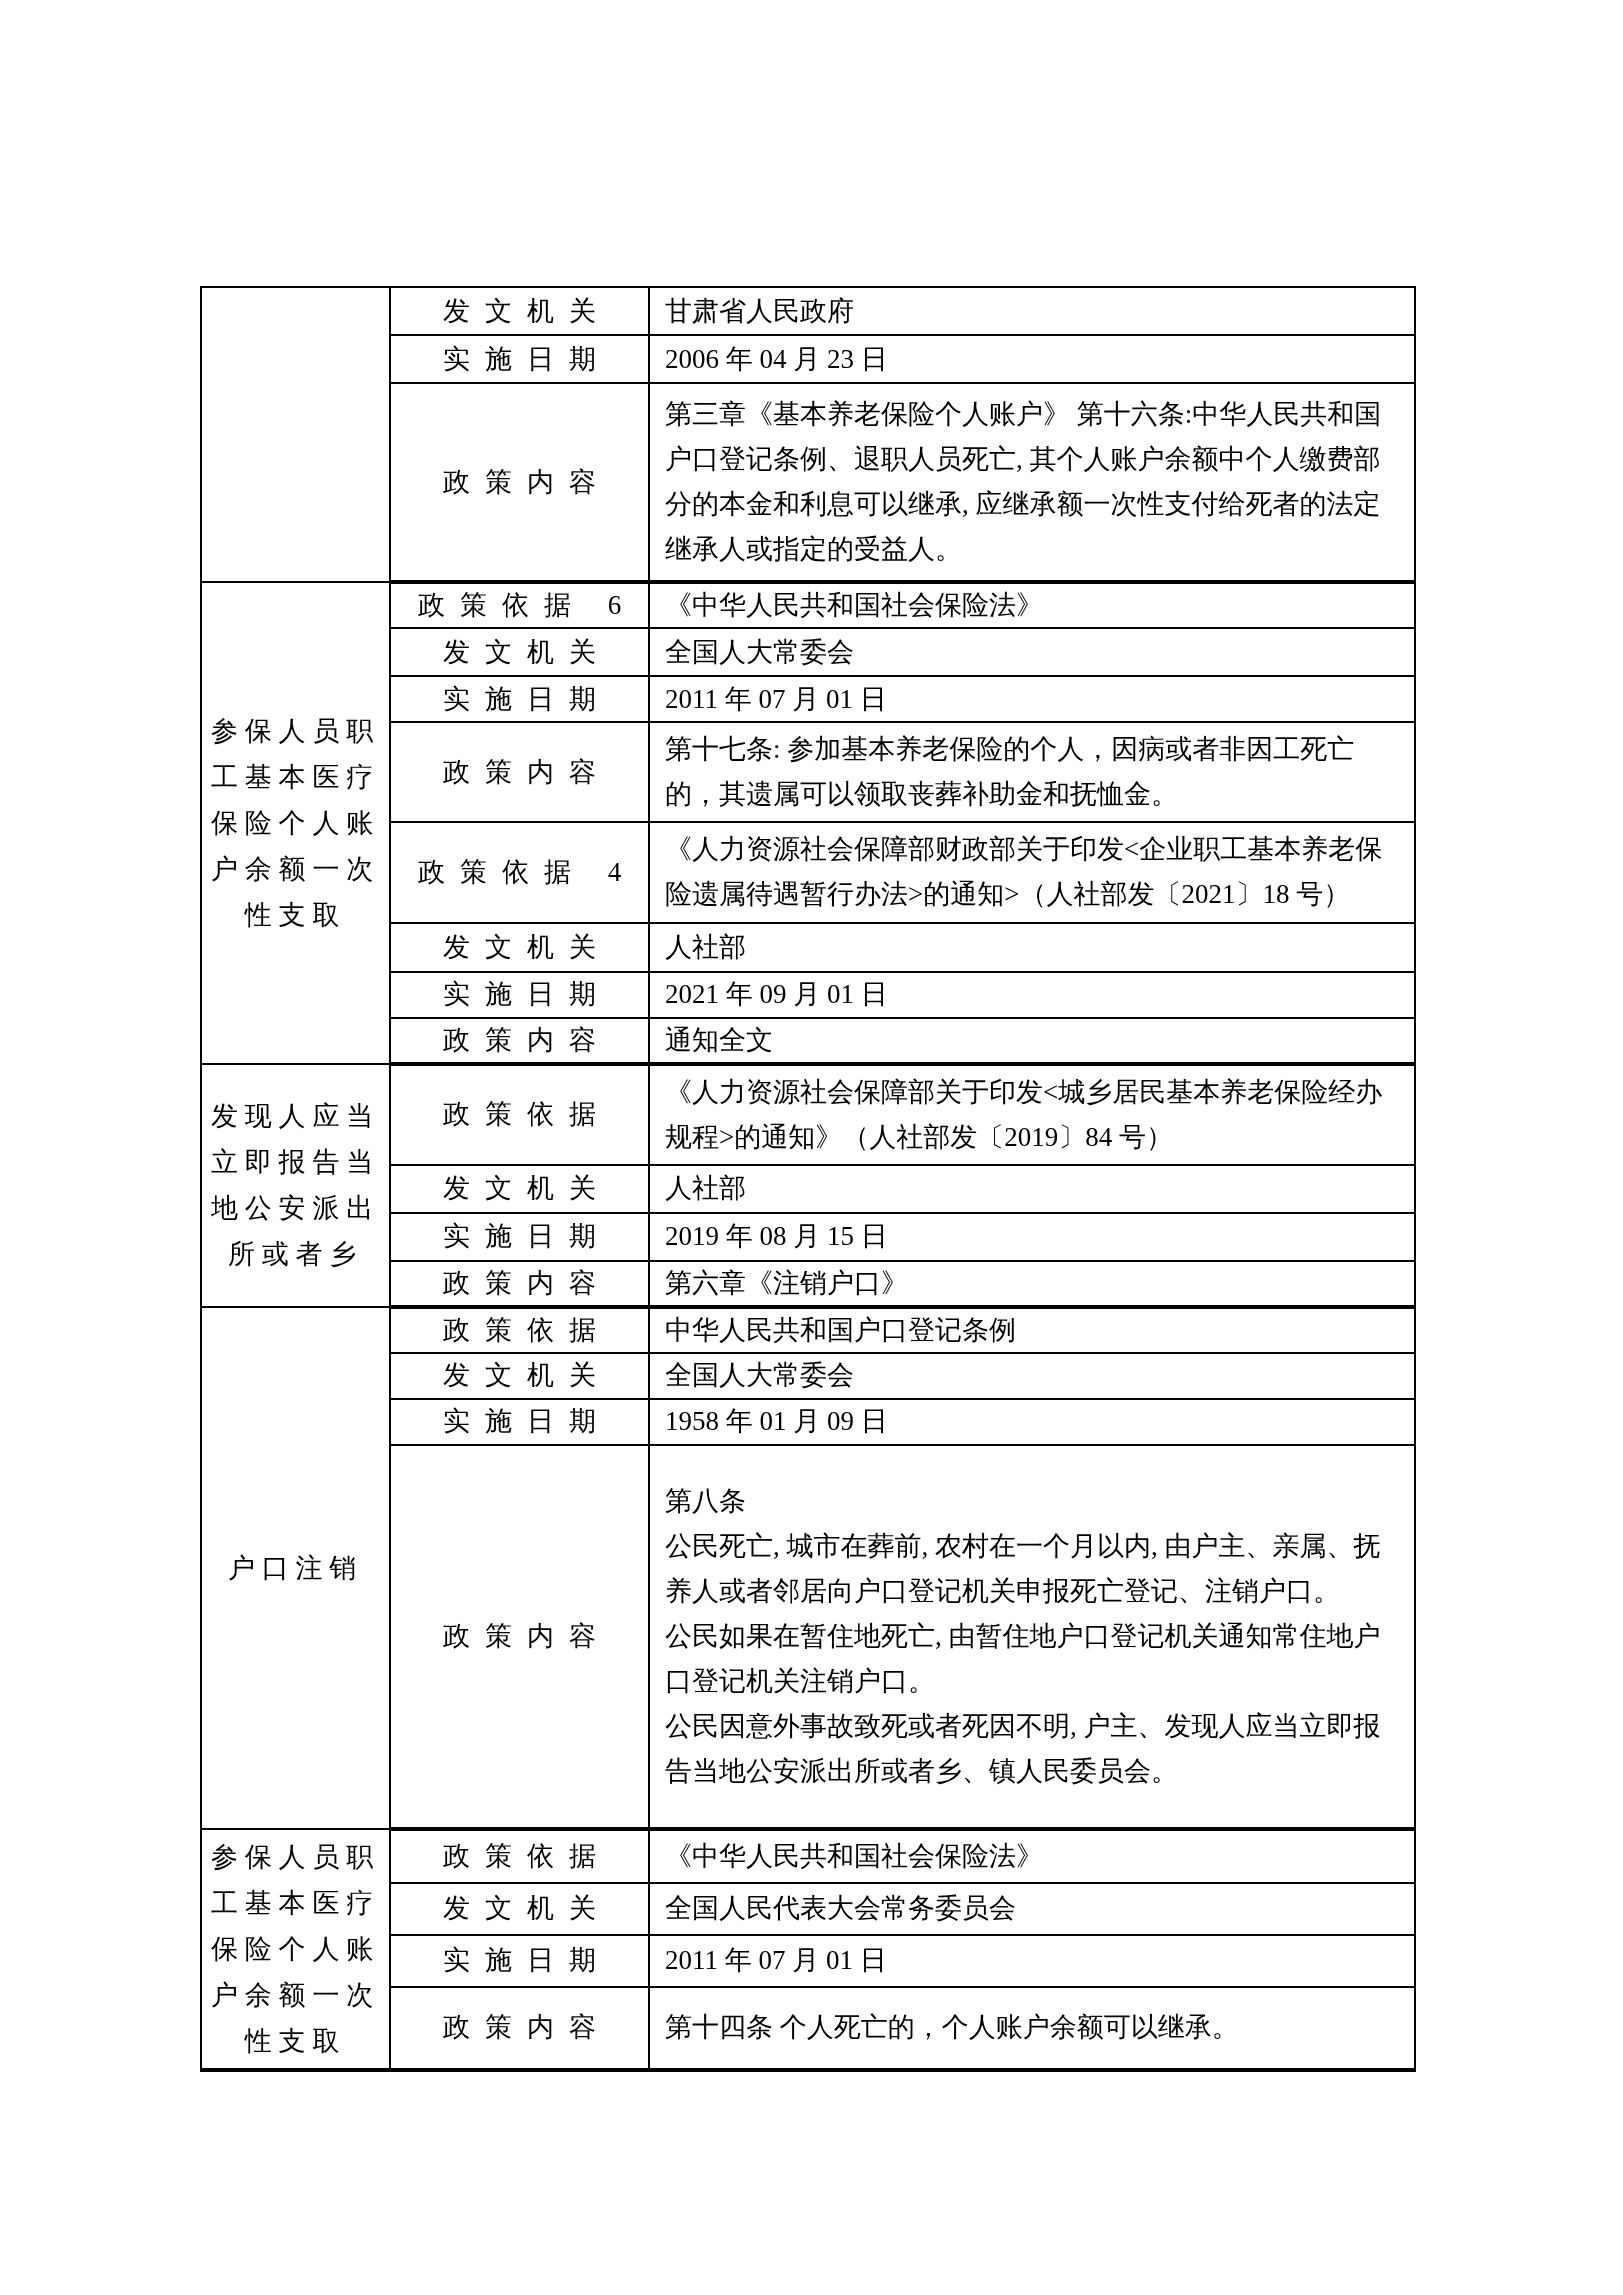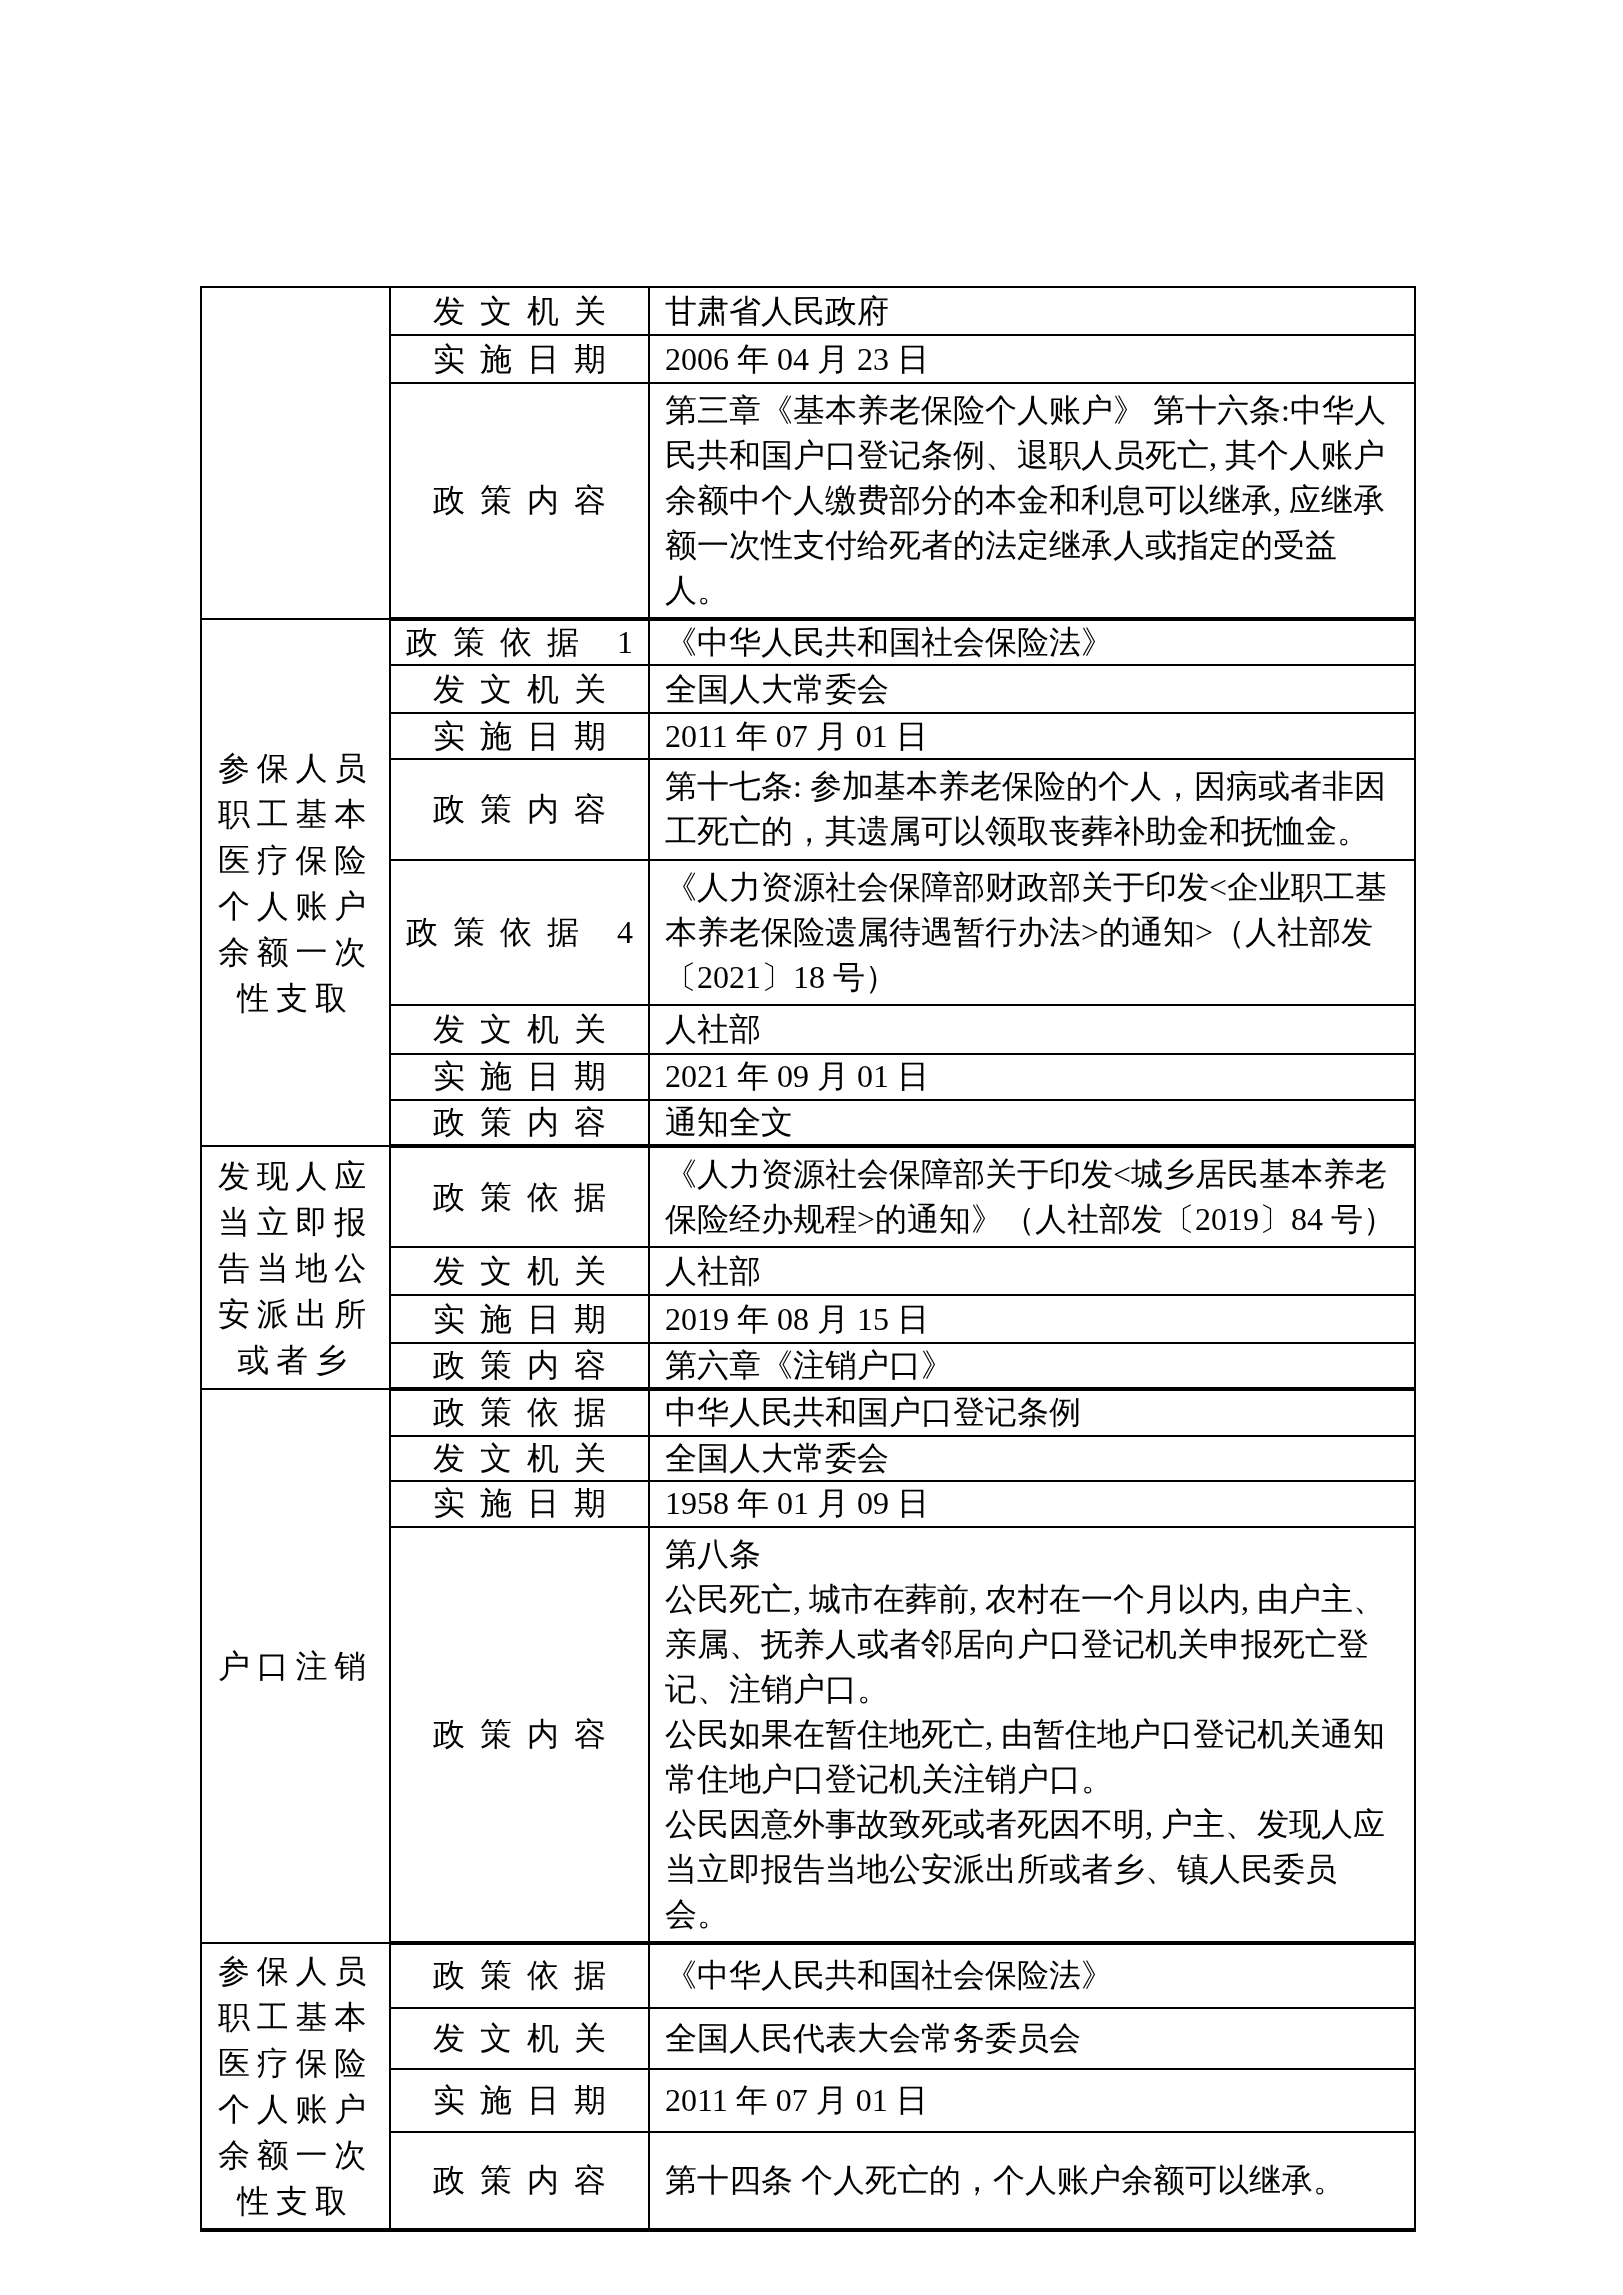--- a/index.html
+++ b/index.html
@@ -22,21 +22,21 @@
     width: 1214px;
     border-collapse: collapse;
     table-layout: fixed;
     border: 2px solid #000000;
     border-bottom-width: 4.8px;
   }
   .policy-table td {
     border: 2px solid #000000;
     vertical-align: middle;
     overflow: hidden;
-    font-size: 32px;
+    font-size: 27px;
   }
   tr.section-end td {
     border-bottom-width: 4.1px;
   }
   td.cat {
     text-align: center;
     line-height: 46px;
     letter-spacing: 6.8px;
     padding: 4.1px 4.1px;
     word-break: break-all;
@@ -82,21 +82,21 @@
       <td class="lab">实施日期</td>
       <td class="val">2006 年 04 月 23 日</td>
     </tr>
     <tr class="section-end" style="height:199px">
       <td class="lab">政策内容</td>
       <td class="val tall">第三章《基本养老保险个人账户》 第十六条:中华人民共和国户口登记条例、退职人员死亡, 其个人账户余额中个人缴费部分的本金和利息可以继承, 应继承额一次性支付给死者的法定继承人或指定的受益人。</td>
     </tr>
 
     <tr style="height:46px">
       <td class="cat" rowspan="8">参保人员职工基本医疗保险个人账户余额一次性支取</td>
-      <td class="lab">政策依据 1</td>
+      <td class="lab">政策依据 6</td>
       <td class="val">《中华人民共和国社会保险法》</td>
     </tr>
     <tr style="height:48px">
       <td class="lab">发文机关</td>
       <td class="val">全国人大常委会</td>
     </tr>
     <tr style="height:46px">
       <td class="lab">实施日期</td>
       <td class="val">2011 年 07 月 01 日</td>
     </tr>

